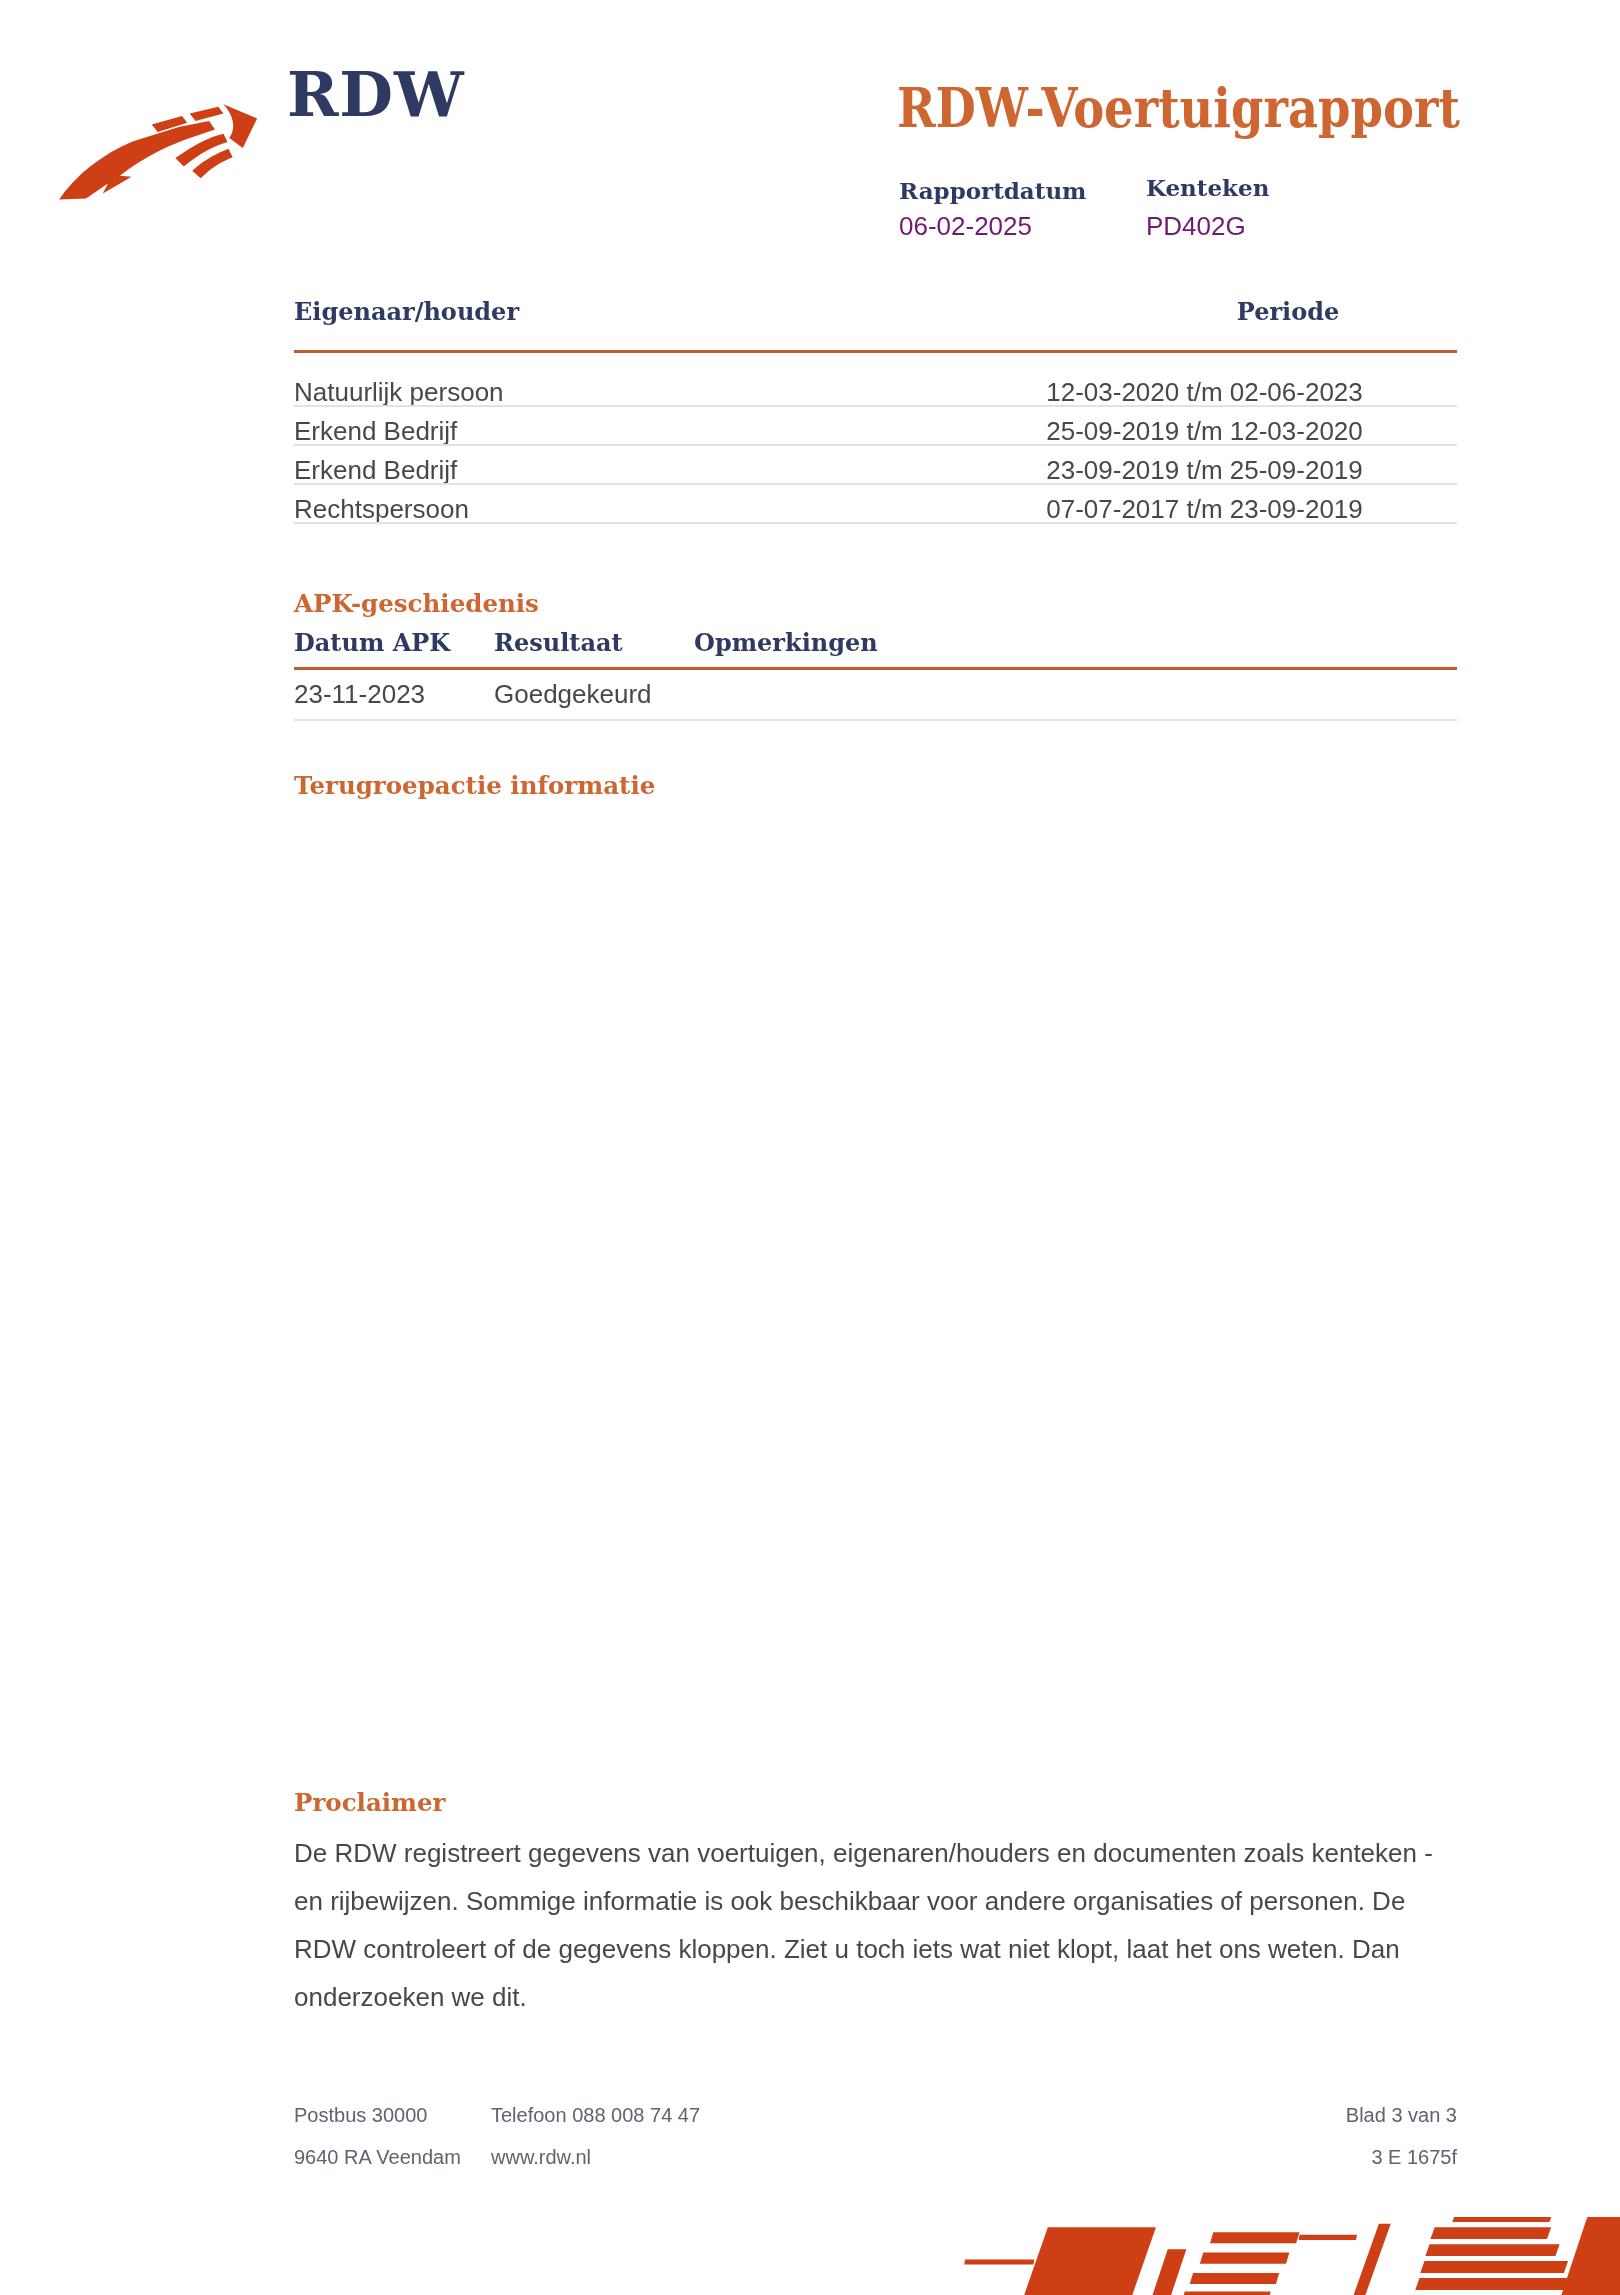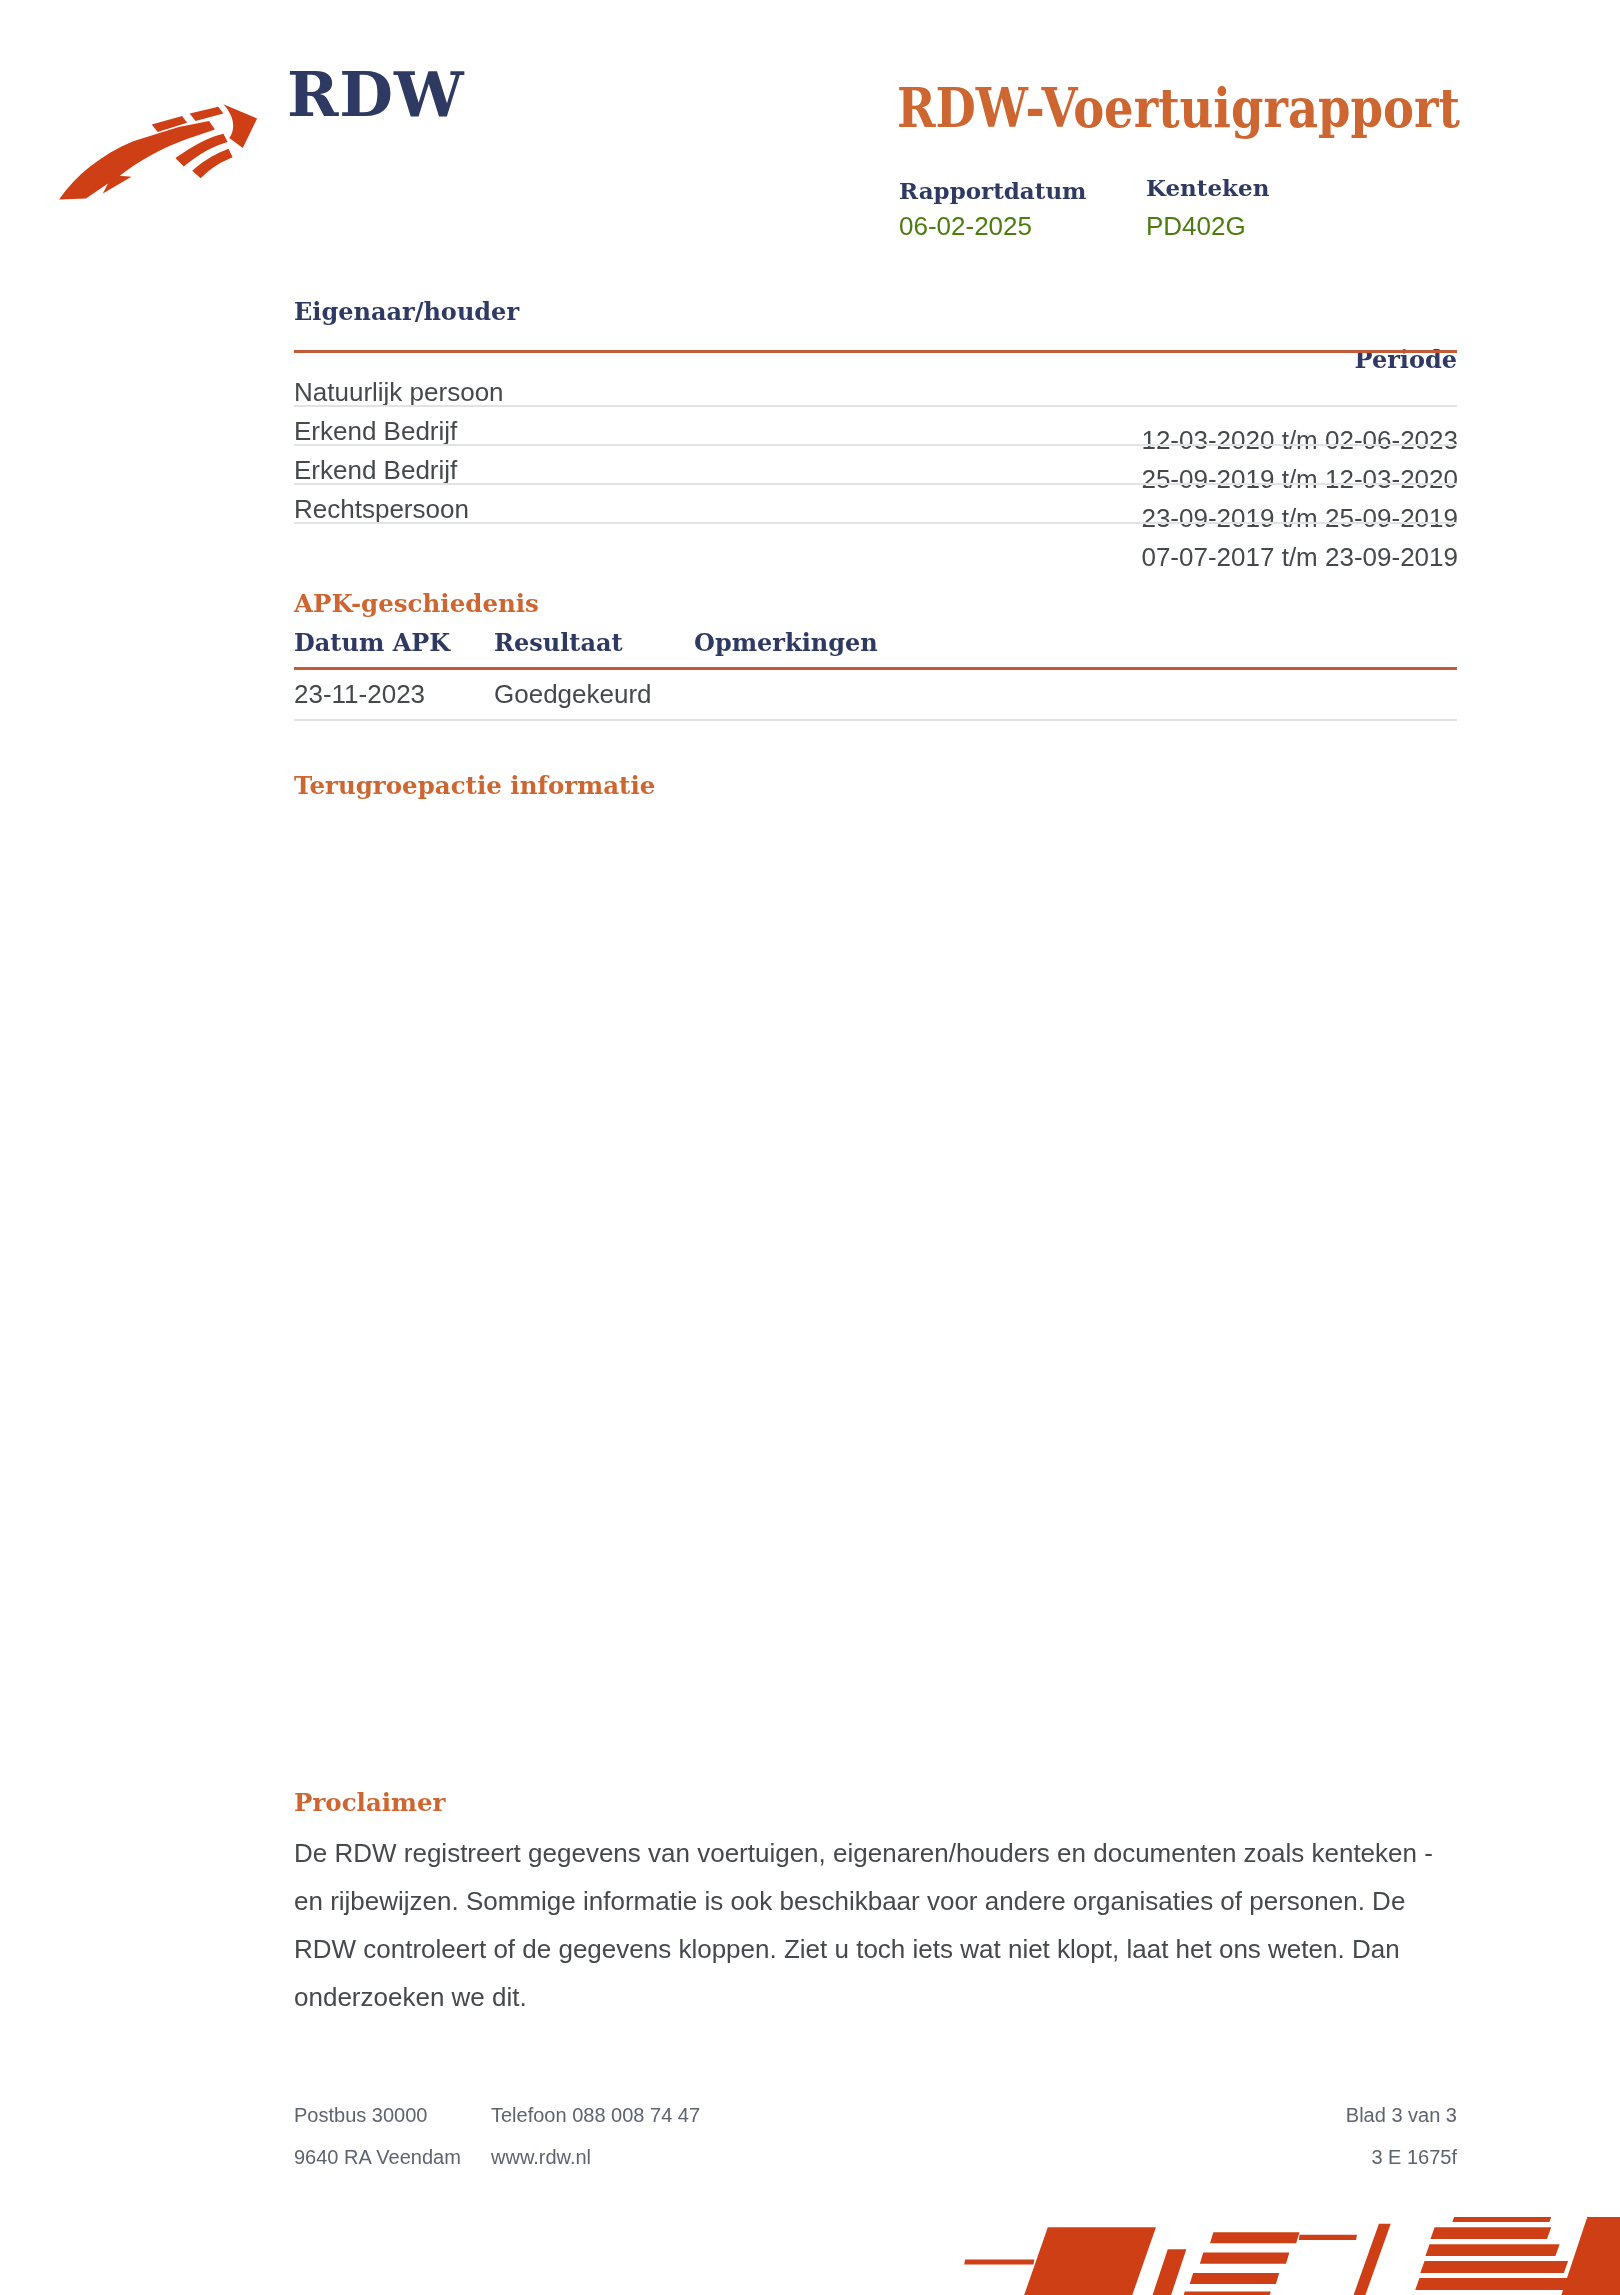--- a/index.html
+++ b/index.html
@@ -23,34 +23,34 @@
   .doc-title{
     left:897px;top:81px;
     font-family:"DejaVu Serif",serif;font-weight:bold;
     font-size:54px;line-height:1;color:#cd6630;
     transform:scaleX(0.86);transform-origin:left top;white-space:nowrap;
   }
   .meta-label{
     font-family:"DejaVu Serif",serif;font-weight:bold;
     font-size:23px;color:#2f3a63;white-space:nowrap;
   }
-  .meta-value{font-size:26px;color:#4d7c0f;white-space:nowrap;}
+  .meta-value{font-size:26px;color:#701a75;white-space:nowrap;}
   
   .sec-head-navy{
     font-family:"DejaVu Serif",serif;font-weight:bold;
     font-size:24px;color:#2f3a63;white-space:nowrap;
   }
   .sec-head-orange{
     font-family:"DejaVu Serif",serif;font-weight:bold;
     font-size:24.5px;color:#cd6630;white-space:nowrap;
   }
   .rule-orange{height:3.4px;background:#c35c36;}
   .rule-gray{height:1.7px;background:#e2e2e2;}
   .cell{font-size:26px;color:#45494e;white-space:nowrap;}
-  .right-align{text-align:right;margin-top:48px;}
+  .right-align{text-align:center;}
   .body-text{font-size:26px;color:#45494e;}
   .para{line-height:48px;}
   .footer-text{font-size:20px;color:#5d6470;white-space:nowrap;}
   .footer-right{text-align:right;}
   svg{display:block;}
 </style>
 </head>
 <body>
 
 <div class="page">

